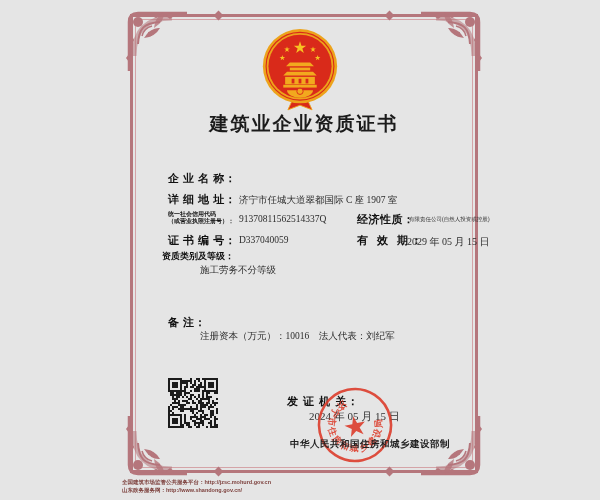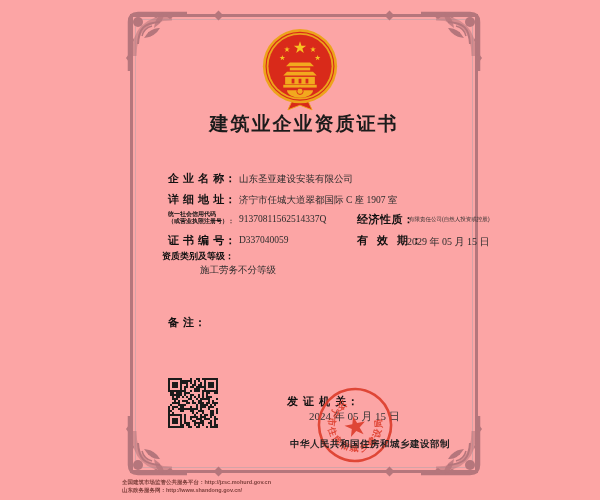--- a/index.html
+++ b/index.html
@@ -1,19 +1,19 @@
 <!DOCTYPE html>
 <html><head>
 <meta charset="utf-8">
 <style>
   * { margin:0; padding:0; box-sizing:border-box; }
   html,body { width:600px; height:500px; background:#ffffff; overflow:hidden; }
   body { font-family:"Liberation Sans","DejaVu Sans",sans-serif; position:relative; }
 
-  .stage { position:absolute; left:0; top:0; width:600px; height:500px; background:#fca5a5; overflow:hidden; }
+  .stage { position:absolute; left:0; top:0; width:600px; height:500px; background:#e5e5e5; overflow:hidden; }
 
   
   .frame { position:absolute; left:130px; top:14px; width:348px; height:459px;
            border:3px solid #b5767c; }
   .frame-inner { position:absolute; inset:2px; border:1px solid #d4a3a7; }
   .corner { position:absolute; width:62px; height:62px; color:#b5767c; }
   .corner svg { width:100%; height:100%; display:block; }
   .corner.tl { left:-7px; top:-7px; }
   .corner.tr { right:-7px; top:-7px; transform:scaleX(-1); }
   .corner.bl { left:-7px; bottom:-7px; transform:scaleY(-1); }
@@ -188,21 +188,20 @@
         <rect x="40.5" y="55.5" width="3" height="5"></rect>
         <rect x="48" y="55.5" width="3" height="5"></rect>
       </g>
       <circle cx="42" cy="69" r="3.4" fill="#f2a91e" stroke="#d92a1a" stroke-width="1"></circle>
     </svg>
   </div>
 
   <div class="title">建筑业企业资质证书</div>
 
   <div class="lbl" style="left:168px;top:171px">企 业 名 称：</div>
-  <div class="val" style="left:239px;top:173px">山东圣亚建设安装有限公司</div>
 
   <div class="lbl" style="left:168px;top:192px">详 细 地 址：</div>
   <div class="val" style="left:239px;top:194px">济宁市任城大道翠都国际 C 座 1907 室</div>
 
   <div class="tinylbl" style="left:168px;top:211px">
     <div>统一社会信用代码</div>
     <div>（或营业执照注册号）：</div>
   </div>
   <div class="val" style="left:239px;top:214px">91370811562514337Q</div>
 
@@ -212,20 +211,21 @@
   <div class="lbl" style="left:168px;top:233px">证 书 编 号：</div>
   <div class="val" style="left:239px;top:235px">D337040059</div>
 
   <div class="lbl" style="left:357px;top:233px;letter-spacing:3px">有 效 期：</div>
   <div class="val" style="left:407px;top:235px;font-size:10px">2029 年 05 月 15 日</div>
 
   <div class="smalllbl" style="left:162px;top:250px">资质类别及等级：</div>
   <div class="val" style="left:200px;top:264px">施工劳务不分等级</div>
 
   <div class="lbl" style="left:168px;top:315px">备  注：</div>
+  <div class="val" style="left:200px;top:330px">注册资本（万元）：10016　法人代表：刘纪军</div>
 
   <div class="qr"><svg viewBox="0 0 50 50" width="50" height="50" fill="#1b1b1b">
         <rect x="0" y="0" width="2" height="2"></rect>
         <rect x="0" y="2" width="2" height="2"></rect>
         <rect x="0" y="4" width="2" height="2"></rect>
         <rect x="0" y="6" width="2" height="2"></rect>
         <rect x="0" y="8" width="2" height="2"></rect>
         <rect x="0" y="10" width="2" height="2"></rect>
         <rect x="0" y="12" width="2" height="2"></rect>
         <rect x="0" y="28" width="2" height="2"></rect>

